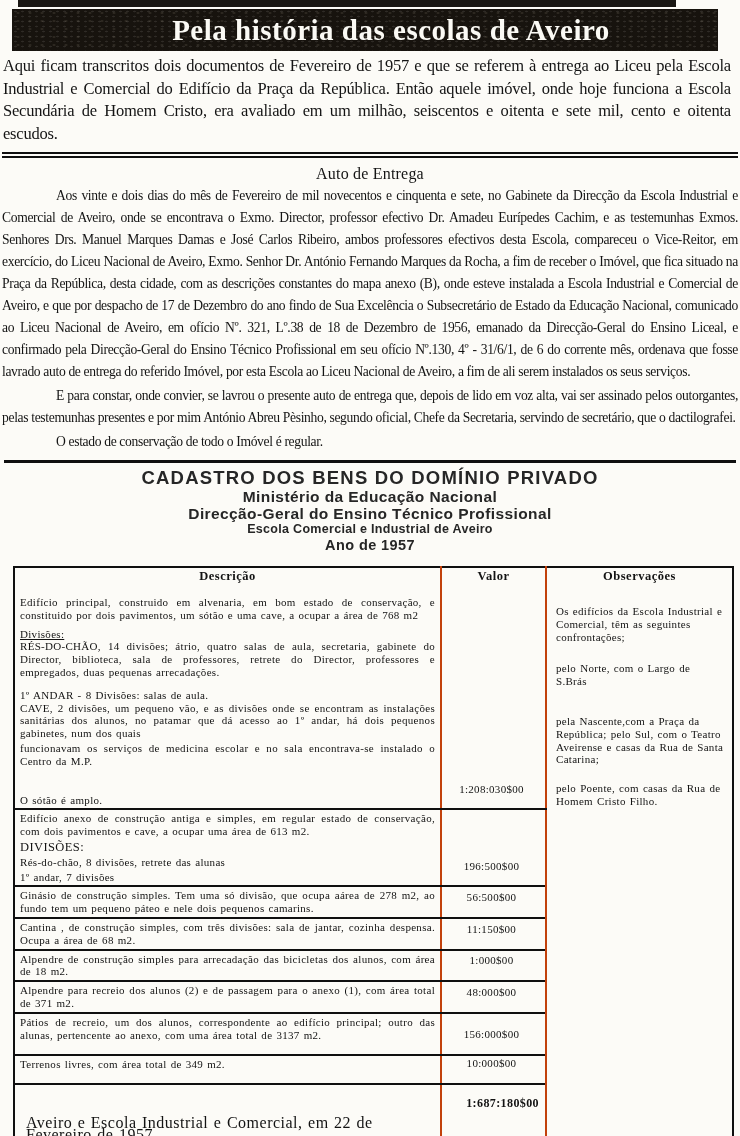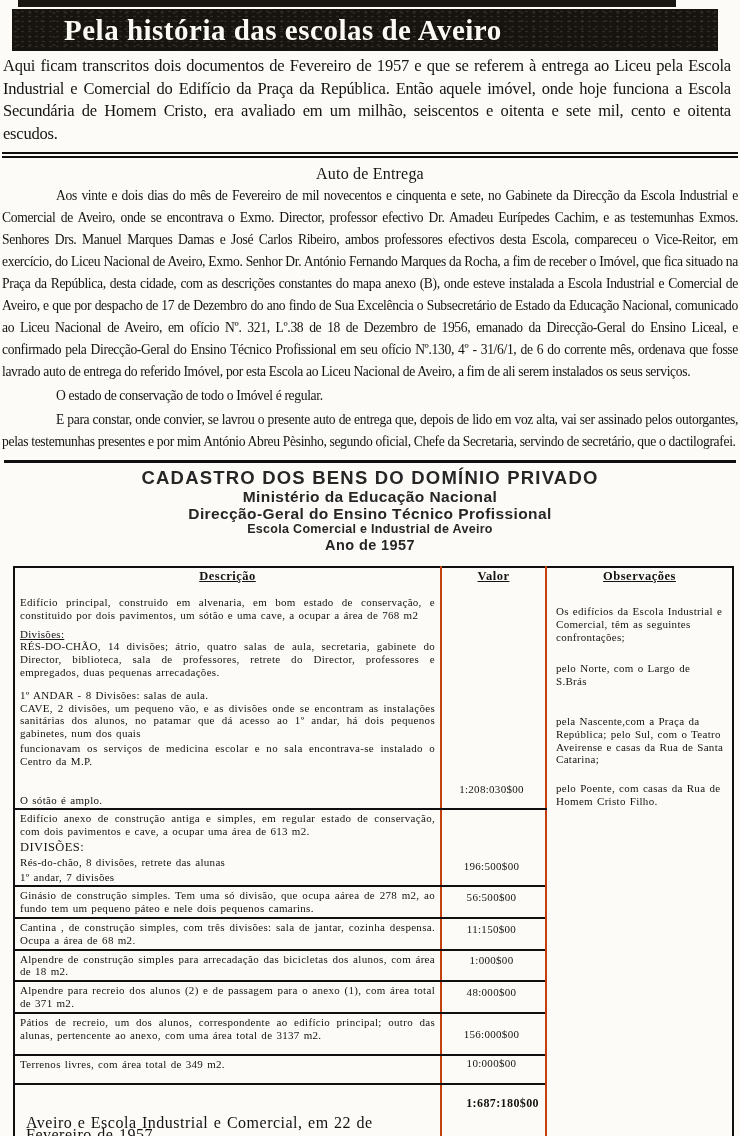--- a/index.html
+++ b/index.html
@@ -21,21 +21,21 @@
   .banner {
     position:absolute; left:12px; top:9px; width:706px; height:42px;
     background-color:#17130e;
     background-image:
       radial-gradient(rgba(250,248,240,0.10) 1px, transparent 1.6px),
       radial-gradient(rgba(120,110,95,0.22) 1px, transparent 2px);
     background-size:7px 5px, 12px 8px;
   }
   .banner-title {
     color:#fbfaf5; font-size:29px; font-weight:bold;
-    line-height:42px; padding-left:52px;
+    line-height:42px; text-align:center; padding-left:52px;
     letter-spacing:0.5px; white-space:nowrap;
   }
   .content { padding-top:55px; }
   
   .intro {
     margin:0 9px 0 3px; font-size:16.5px; line-height:22.5px;
     text-align:justify; letter-spacing:-0.2px;
   }
   .rule-double {
     margin:7px 2px 0 2px; height:2px;
@@ -61,21 +61,21 @@
   
   table.cadastro {
     margin:13px 0 0 13px; width:719px;
     border-collapse:collapse; table-layout:fixed;
     border:2px solid #0f0f0f;
     font-size:11px; line-height:12.8px; letter-spacing:0.3px; word-spacing:1px;
     color:#131313;
   }
   col.c-desc { width:427px; } col.c-val { width:105px; } col.c-obs { width:187px; }
   th.hd {
-    font-size:12.5px; font-weight:bold; text-decoration:underline;
+    font-size:12.5px; font-weight:bold; 
     text-align:center; vertical-align:top; padding:2px 0 1px 0; height:17px;
     letter-spacing:0.5px;
   }
   .col-div { border-left:2px solid #c2410c; }
   tr.rb > td.bb { border-bottom:2px solid #0f0f0f; }
   td.desc { text-align:justify; vertical-align:top; padding:2px 5px 2px 5px; }
   td.val  { text-align:center; vertical-align:bottom; padding:1px 6px 13px 2px; }
   td.desc p { margin:0; }
   .gap6 { margin-top:6px !important; }
   .gap10 { margin-top:10px !important; }
@@ -109,22 +109,22 @@
   </div>
 
   <div class="content">
 
     <p class="intro">Aqui ficam transcritos dois documentos de Fevereiro de 1957 e que se referem à entrega ao Liceu pela Escola Industrial e Comercial do Edifício da Praça da República. Então aquele imóvel, onde hoje funciona a Escola Secundária de Homem Cristo, era avaliado em um milhão, seiscentos e oitenta e sete mil, cento e oitenta escudos.</p>
 
     <div class="rule-double"></div>
 
     <div class="auto-heading">Auto de Entrega</div>
     <p class="auto-par">Aos vinte e dois dias do mês de Fevereiro de mil novecentos e cinquenta e sete, no Gabinete da Direcção da Escola Industrial e Comercial de Aveiro, onde se encontrava o Exmo. Director, professor efectivo Dr. Amadeu Eurípedes Cachim, e as testemunhas Exmos. Senhores Drs. Manuel Marques Damas e José Carlos Ribeiro, ambos professores efectivos desta Escola, compareceu o Vice-Reitor, em exercício, do Liceu Nacional de Aveiro, Exmo. Senhor Dr. António Fernando Marques da Rocha, a fim de receber o Imóvel, que fica situado na Praça da República, desta cidade, com as descrições constantes do mapa anexo (B), onde esteve instalada a Escola Industrial e Comercial de Aveiro, e que por despacho de 17 de Dezembro do ano findo de Sua Excelência o Subsecretário de Estado da Educação Nacional, comunicado ao Liceu Nacional de Aveiro, em ofício Nº. 321, Lº.38 de 18 de Dezembro de 1956, emanado da Direcção-Geral do Ensino Liceal, e confirmado pela Direcção-Geral do Ensino Técnico Profissional em seu ofício Nº.130, 4º - 31/6/1, de 6 do corrente mês, ordenava que fosse lavrado auto de entrega do referido Imóvel, por esta Escola ao Liceu Nacional de Aveiro, a fim de ali serem instalados os seus serviços.</p>
+    <p class="auto-par">E para constar, onde convier, se lavrou o presente auto de entrega que, depois de lido em voz alta, vai ser assinado pelos outorgantes, pelas testemunhas presentes e por mim António Abreu Pèsinho, segundo oficial, Chefe da Secretaria, servindo de secretário, que o dactilografei.</p>
     <p class="auto-par">O estado de conservação de todo o Imóvel é regular.</p>
-    <p class="auto-par">E para constar, onde convier, se lavrou o presente auto de entrega que, depois de lido em voz alta, vai ser assinado pelos outorgantes, pelas testemunhas presentes e por mim António Abreu Pèsinho, segundo oficial, Chefe da Secretaria, servindo de secretário, que o dactilografei.</p>
 
     <div class="rule-thick"></div>
 
     <div class="cad-head">
       <div class="ch1">CADASTRO DOS BENS DO DOMÍNIO PRIVADO</div>
       <div class="ch2">Ministério da Educação Nacional</div>
       <div class="ch3">Direcção-Geral do Ensino Técnico Profissional</div>
       <div class="ch4">Escola Comercial e Industrial de Aveiro</div>
       <div class="ch5">Ano de 1957</div>
     </div>

